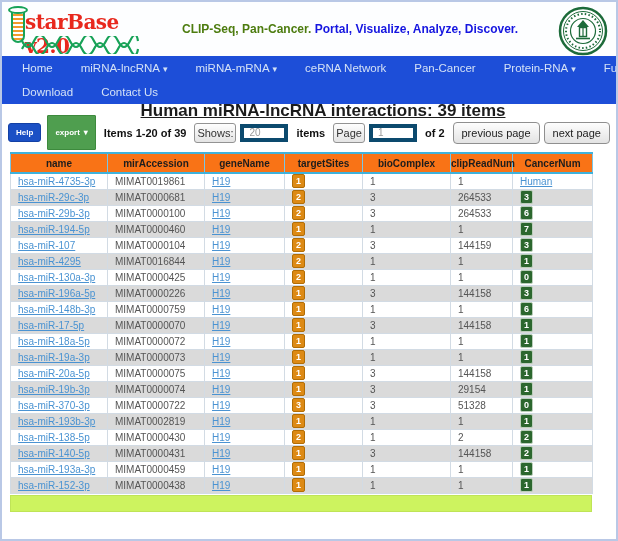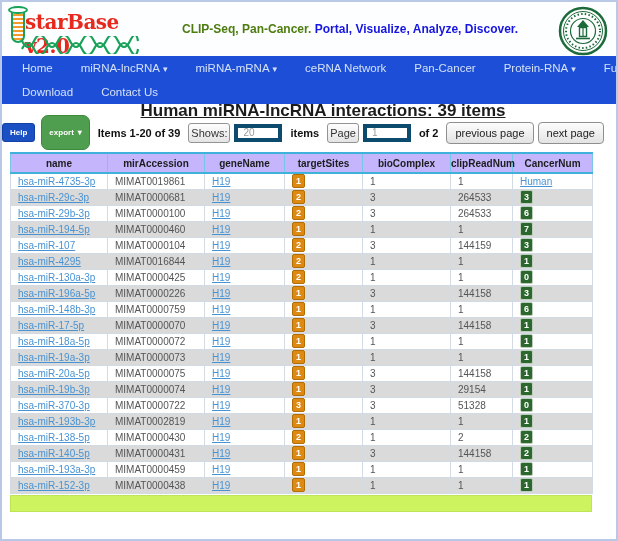--- a/index.html
+++ b/index.html
@@ -22,33 +22,33 @@
   
   .nav { background:#1d4ed8; }
   .nav-row { display:flex; align-items:center; height:24px; padding-left:6px; }
   .nav-item { color:#d3e1f6; font-size:11.5px; padding:0 14px; text-decoration:none; cursor:pointer; white-space:nowrap; }
   .caret { font-size:9px; margin-left:3px; color:#d3e1f6; }
 
   
   .page-title { text-align:center; font-size:17px; font-weight:bold; text-decoration:underline; color:#1c1c1c; height:15px; line-height:14px;padding-left:28px; }
 
   
-  .toolbar { display:flex; justify-content:flex-start; align-items:center; height:27px; gap:4px; font-size:11px; color:#111; }
+  .toolbar { display:flex; justify-content:center; align-items:center; height:27px; gap:4px; font-size:11px; color:#111; }
   .btn-help { background:#1b50c5; color:#fff; font-size:8px; font-weight:bold; padding:4px 7px; border:1px solid #1340a5; border-radius:3px; cursor:pointer; }
-  .btn-export { background:#4f9e4f; color:#fff; font-size:8px; font-weight:bold; padding:12px 7px; border:1px solid #3d8a3d; border-radius:7px; cursor:pointer; margin-left:2px; }
+  .btn-export { background:#4f9e4f; color:#fff; font-size:8px; font-weight:bold; padding:12px 7px; border:1px solid #3d8a3d; border-radius:1px; cursor:pointer; margin-left:2px; }
   .btn-export .caret { color:#fff; margin-left:4px; font-size:8px; }
   .tb-strong { font-weight:bold; margin:13px 4px; }
   .tb-btn { border:1px solid #939393; border-radius:3px; background:linear-gradient(#fefefe,#e4e4e4); padding:3px 2px; font-size:11px; color:#333; cursor:pointer; }
   .tb-input { width:48px; height:18px; border:4px solid #0c4a6e; color:#9a9a9a; font-size:10px; padding-left:5px; }
   .tb-pager { border:1px solid #8f8f8f; border-radius:4px; background:linear-gradient(#fdfdfd,#e3e3e3); padding:4px 8px; font-size:11px; color:#222; cursor:pointer; }
 
   
   table { border-collapse:collapse; margin:6px 0 0 8px; width:582px; table-layout:fixed; font-size:10px; }
   col.c1{width:97px;} col.c2{width:97px;} col.c3{width:80px;} col.c4{width:78px;} col.c5{width:88px;} col.c6{width:62px;} col.c7{width:80px;}
-  thead th { background:#c4b5fd; border-top:2px solid #3fb2dc; border-bottom:2px solid #3fb2dc; border-left:1px solid #79c6e6; border-right:1px solid #79c6e6;
+  thead th { background:#f97316; border-top:2px solid #3fb2dc; border-bottom:2px solid #3fb2dc; border-left:1px solid #79c6e6; border-right:1px solid #79c6e6;
              height:20px; font-size:10px; font-weight:bold; color:#1d1d1d; text-align:center; }
   tbody td { height:16px; border:1px solid #d2dbe4; padding-left:7px; color:#555; text-align:left; overflow:hidden; white-space:nowrap; }
   tbody tr.alt { background:#dadada; }
   a.link { color:#4a93d2; text-decoration:underline; cursor:pointer; }
   .badge { display:inline-block; min-width:8px; padding:1px 3px; font-size:9px; font-weight:bold; color:#fff; text-align:center; border-radius:2px; line-height:10px; cursor:pointer; }
   .badge-orange { background:#dd8a15; border:1px solid #b26d05; }
   .badge-green  { background:#2c672e; border:1px solid #bccfbc; }
 
   
   .footer-bar { width:582px; height:17px; margin:1px 0 0 8px; background:#cdf35f; border:1px solid #bfe457; }

